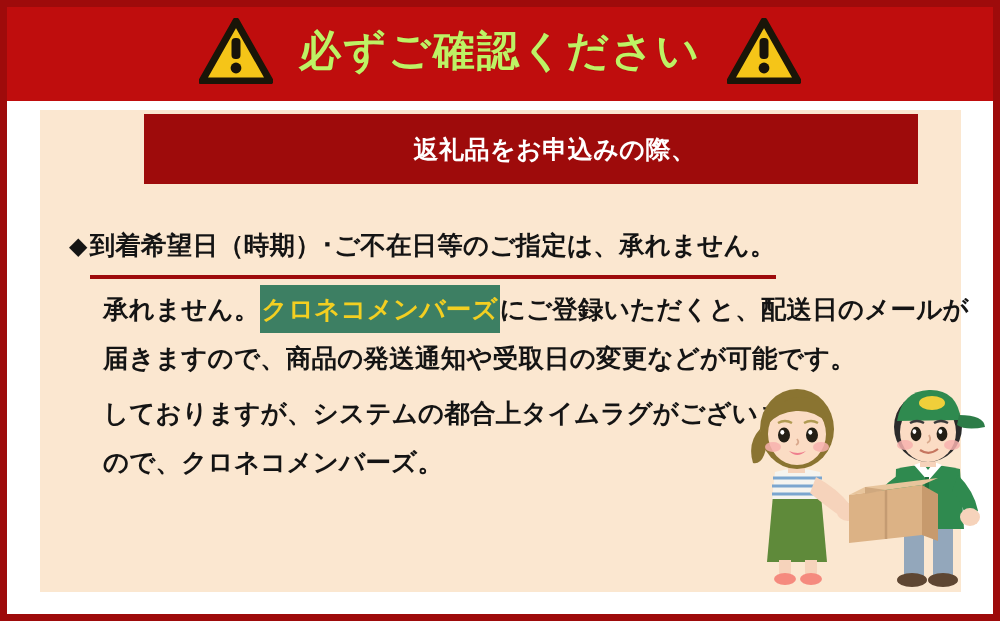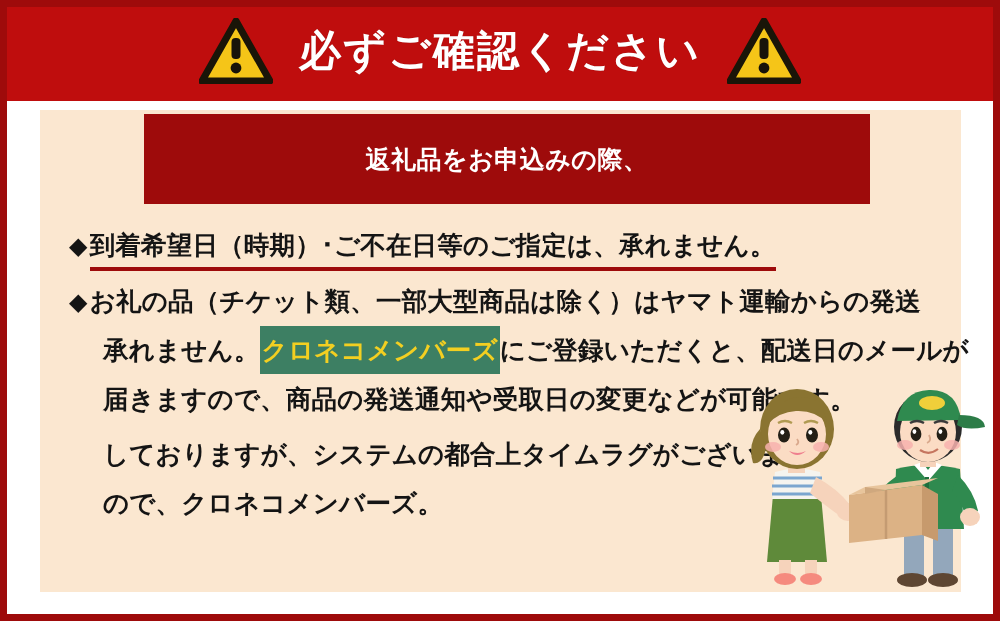--- a/index.html
+++ b/index.html
@@ -29,21 +29,21 @@
     align-items:center;
     justify-content:center;
     gap:26px;
   }
   .warn-tri{
     width:74px;height:66px;
     display:block;
     flex:0 0 auto;
   }
   #header-title{
-    color:#ffffff;
+    color:#bef264;
     font-size:42px;
     font-weight:bold;
     letter-spacing:2px;
     line-height:1;
     white-space:nowrap;
     text-shadow:0 0 1px rgba(0,0,0,.25);
   }
 
   
   #content-card{
@@ -54,27 +54,28 @@
     height:482px;
     background:#fbe7d0;
   }
 
   
   #subheader{
     position:absolute;
     left:137px;
     top:107px;
     width:726px;
-    height:90px;
+    height:70px;
     background:#9e0b0b;
     display:flex;
     flex-direction:column;
     align-items:center;
     justify-content:center;
     gap:5px;
+    padding-left:48px;
   }
   #subheader .line{
     color:#ffffff;
     font-size:25px;
     font-weight:bold;
     line-height:1.12;
     white-space:nowrap;
     letter-spacing:.5px;
   }
 
@@ -97,21 +98,21 @@
     letter-spacing:.2px;
   }
   .tline.indent{ padding-left:34px; }
   .bullet-mark{
     font-size:24px;
     color:#141414;
     margin-right:2px;
   }
   .underline-red{
     border-bottom:4px solid #9e0b0b;
-    padding-bottom:2px;
+    padding-bottom:10px;
     display:inline-block;
     line-height:40px;
   }
   .hl-green{
     background:#3d7f63;
     color:#f3cf21;
     padding:10px 2px;
   }
 
   
@@ -157,23 +158,20 @@
 
   <div id="body-text">
 
     <div class="para">
       <div class="tline">
         <span class="bullet-mark">◆</span><span class="underline-red">到着希望日（時期）･ご不在日等のご指定は、承れません。</span>
       </div>
     </div>
 
     <div class="para">
-      <div class="tline">
-        <span class="bullet-mark">◆</span><span>お礼の品（チケット類、一部大型商品は除く）はヤマト運輸からの発送</span>
-      </div>
       <div class="tline indent"><span>承れません。</span><span class="hl-green">クロネコメンバーズ</span><span>にご登録いただくと、配送日のメールが</span></div>
       <div class="tline indent">届きますので、商品の発送通知や受取日の変更などが可能です。</div>
     </div>
 
     <div class="para">
       <div class="tline indent">しておりますが、システムの都合上タイムラグがございます</div>
       <div class="tline indent">ので、クロネコメンバーズ。</div>
     </div>
 
   </div>

